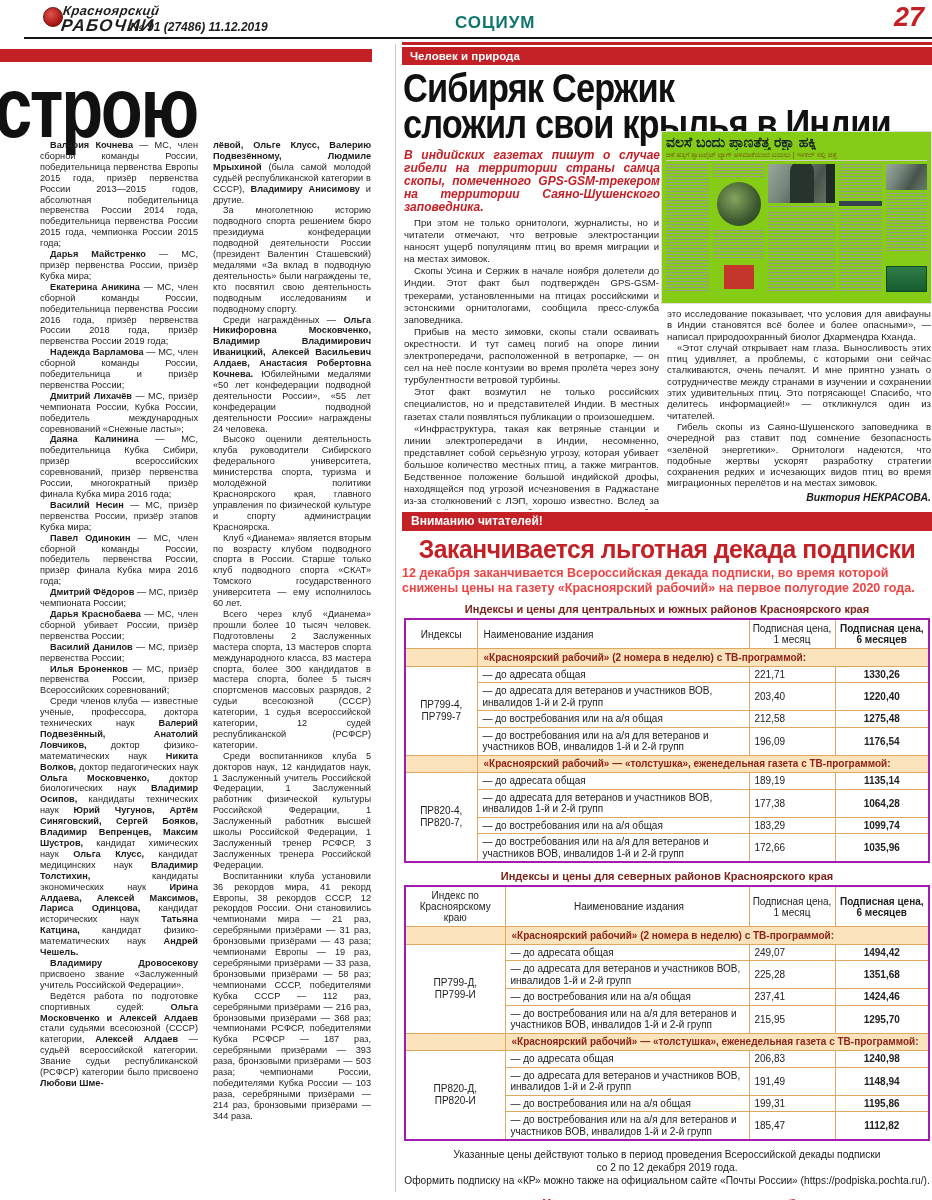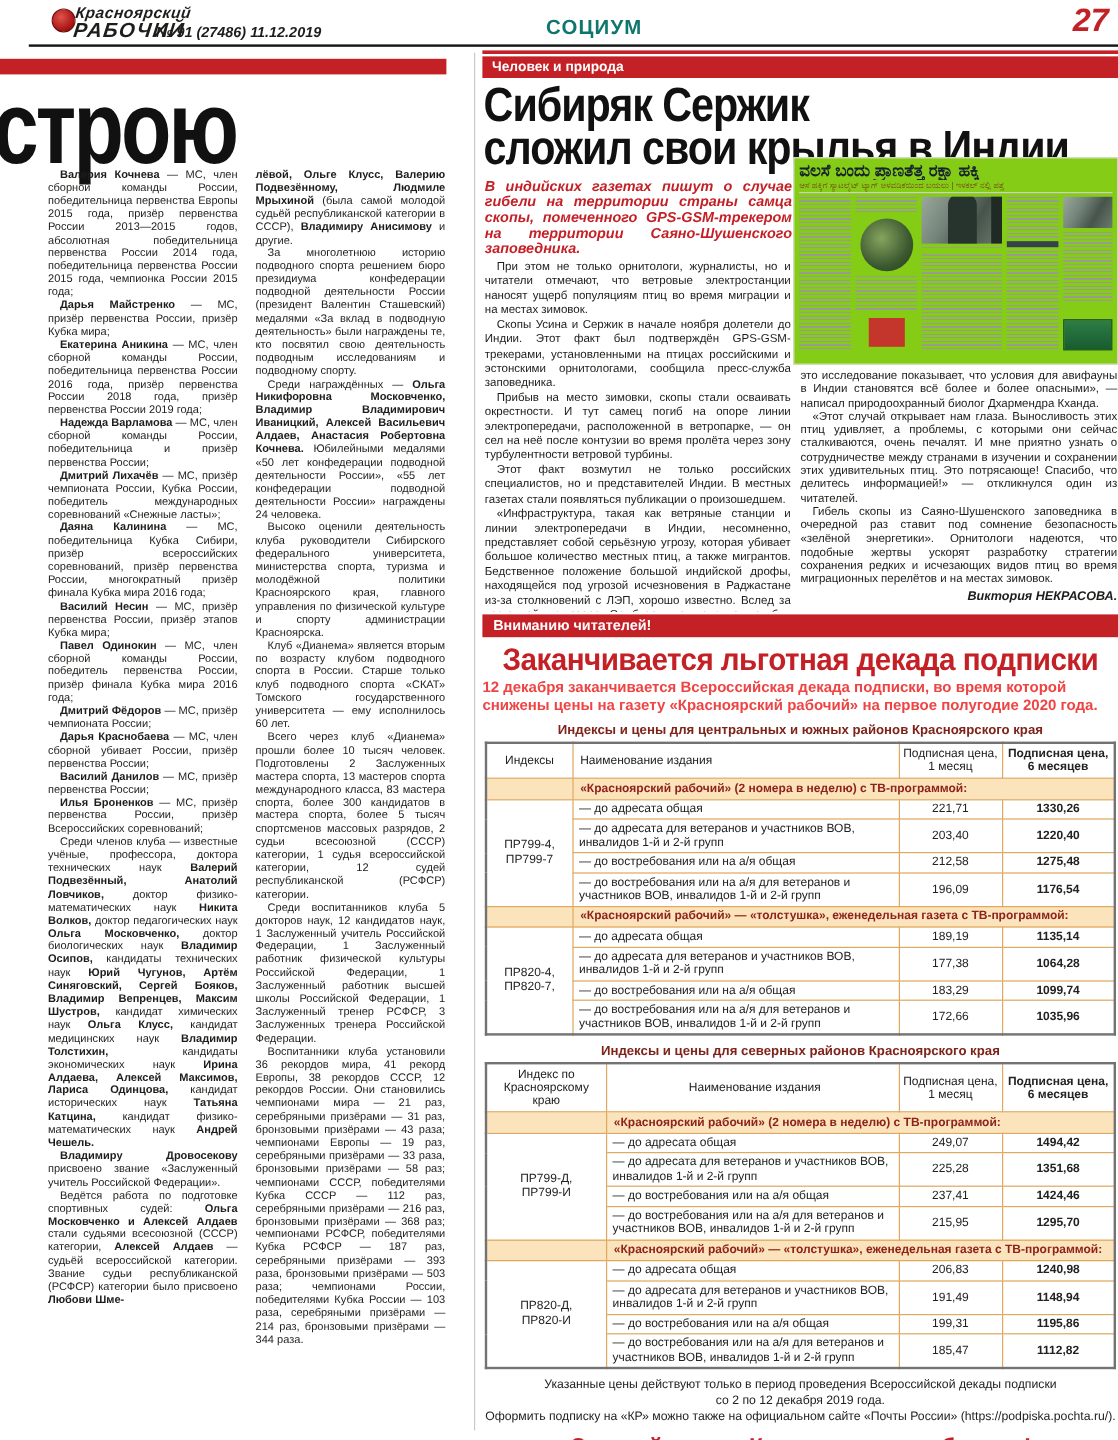--- a/index.html
+++ b/index.html
@@ -64,28 +64,28 @@
   .clip-minihead{height:7px;background:#33424e}
 
   
   .sub{position:absolute;left:402px;top:512px;width:530px}
   .sub-banner{height:19px;background:#c42127;color:#fff;font-size:12px;font-weight:bold;line-height:19px;padding-left:9px}
   .sub-headline{margin-top:5px;text-align:center;color:#c42127;font-size:26px;line-height:27px;font-weight:800;
                 letter-spacing:-.5px;transform:scaleX(.95)}
   .sub-subhead{color:#ef4444;font-size:12.5px;font-weight:bold;line-height:15px;margin-top:3px}
   .tbl-title{text-align:center;font-size:11px;font-weight:bold;color:#7e241a;margin:7px 0 3px}
   table.price{width:524px;margin:0 auto;border-collapse:collapse;font-size:10px;table-layout:fixed;
-              border:2px solid #737373;color:#222}
+              border:2px solid #a21caf;color:#222}
   .price th,.price td{border:1px solid #dfa75f;padding:2px 5px;vertical-align:middle}
   .price th{font-weight:normal;text-align:center;line-height:11px;padding:3px 2px}
   .price th.h3{font-weight:bold}
   .price th.hname{text-align:left;padding-left:6px}
   .price th.hname.ctr{text-align:center}
   .price td.lbl{text-align:left;line-height:11.5px}
-  .price td.p1{text-align:center}
+  .price td.p1{}
   .price td.p6{text-align:center;font-weight:bold}
   .price td.idx{text-align:center;line-height:12px}
   .price tr.sec td{background:#fbe3bc;color:#8e231b;font-weight:bold;line-height:11.5px;padding:2.5px 6px}
   .sub-notes{margin-top:7px;text-align:center;font-size:10.2px;line-height:13.2px;color:#222}
   .sub-footer{margin-top:8px;text-align:center;color:#c42127;font-size:19px;font-weight:800;letter-spacing:-.2px}
 </style>
 </head>
 <body>
 
 <div class="page">

